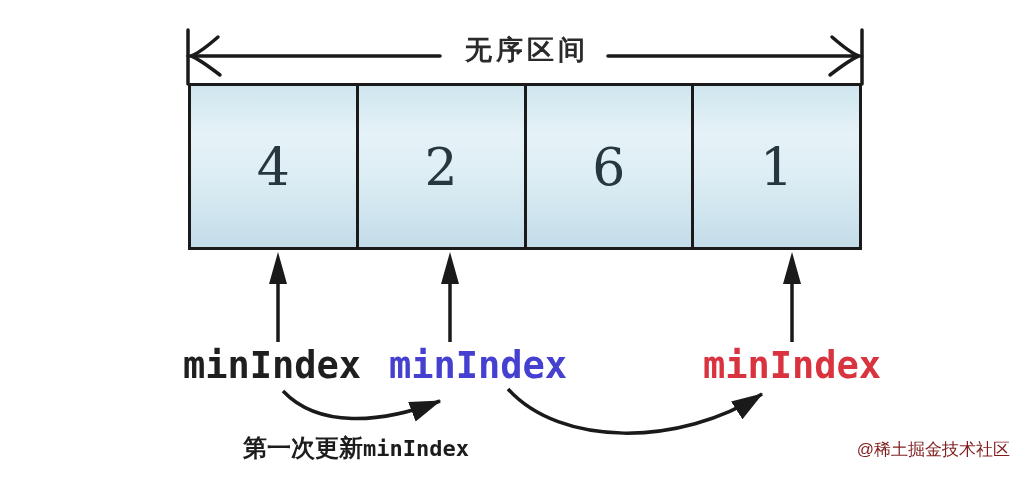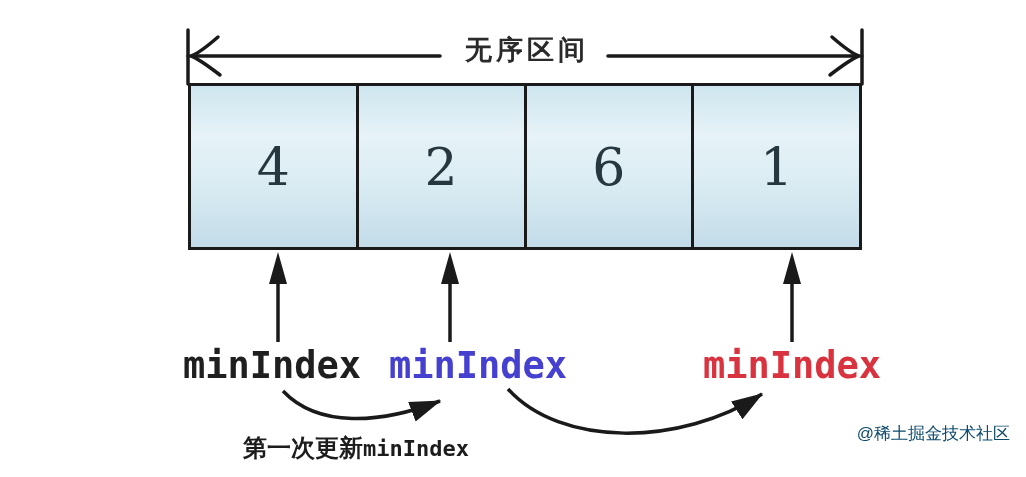--- a/index.html
+++ b/index.html
@@ -51,22 +51,22 @@
   .pl-2{left:792px;}
   .caption{
     position:absolute;
     font-size:24px;font-weight:600;color:#1c1c1c;white-space:nowrap;
     font-family:"Liberation Sans", sans-serif;
   }
   .cap-0{left:243px;top:432px;}
   .cap-1{left:540px;top:443px;}
   .caption .mono{font-family:"DejaVu Sans Mono","Liberation Mono",monospace;font-size:22px;font-weight:bold;}
   .watermark{
-    position:absolute;right:16px;top:422px;
-    font-size:17px;color:#0c4a6e;white-space:nowrap;
+    position:absolute;right:16px;top:438px;
+    font-size:17px;color:#7f1d1d;white-space:nowrap;
     font-family:"Liberation Sans", sans-serif;
   }
 </style>
 </head>
 <body>
 
 <div class="stage">
 
   <svg class="arrow-layer" viewBox="0 0 1026 477">
     <defs>

